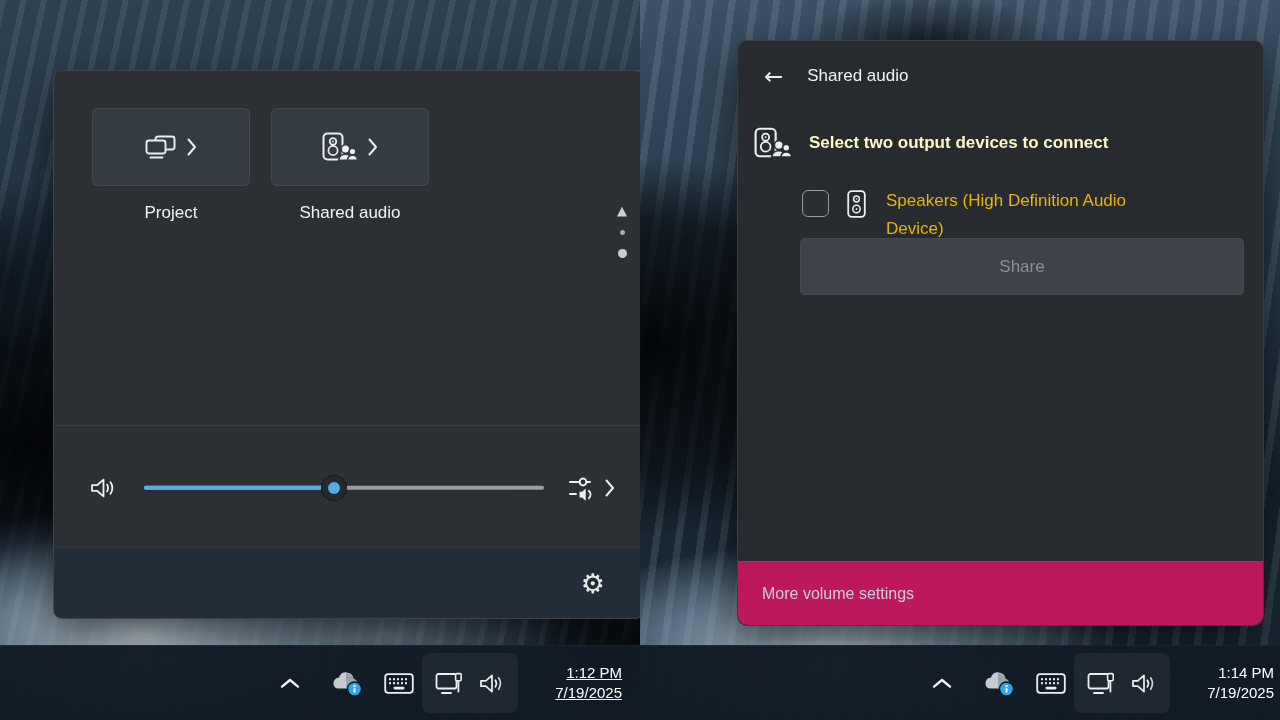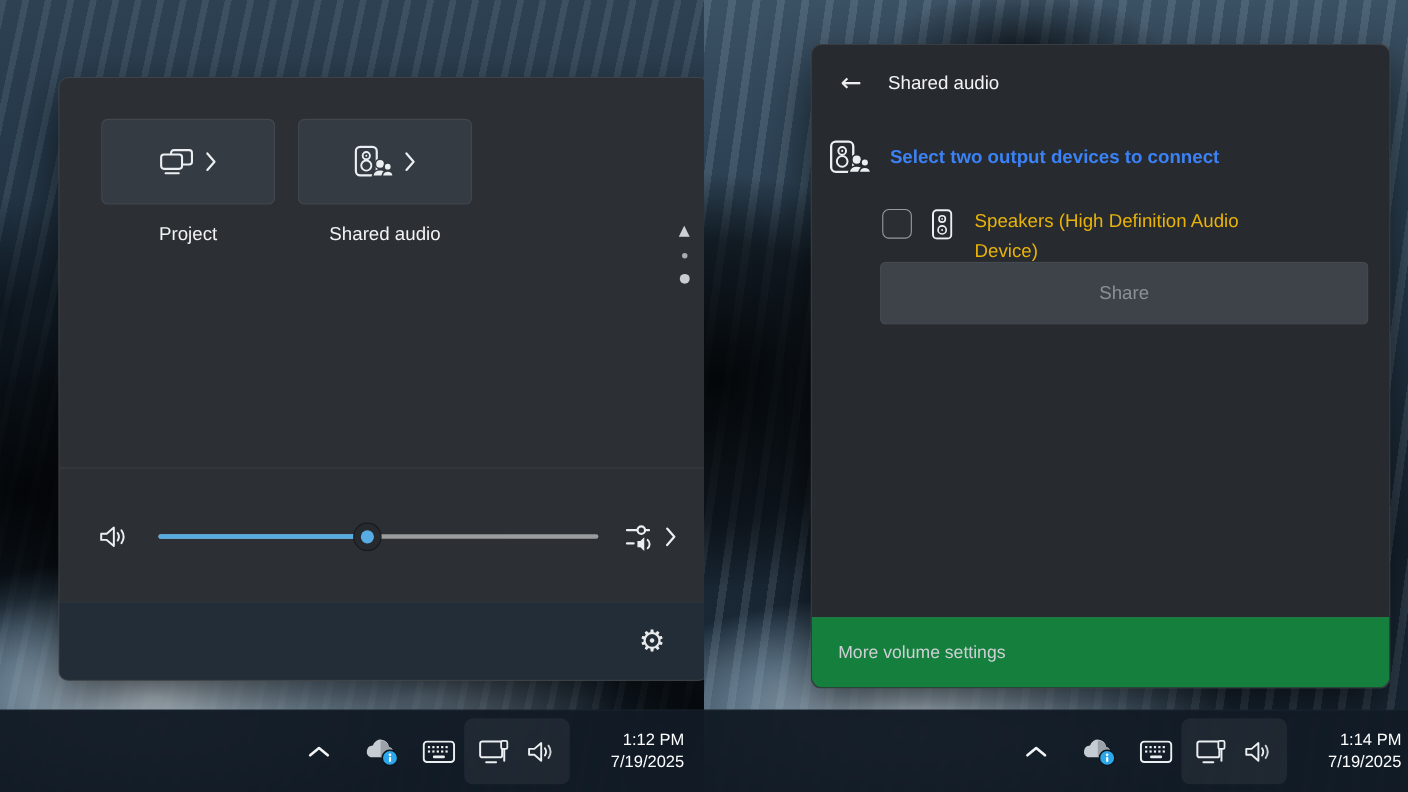--- a/index.html
+++ b/index.html
@@ -22,21 +22,21 @@
   .half-right .wall{background:
     radial-gradient(60% 20% at 30% 90%, rgba(205,222,234,0.88) 0%, rgba(150,180,202,0.5) 45%, rgba(0,0,0,0) 75%),
     radial-gradient(45% 35% at 2% 48%, rgba(2,4,6,0.95) 0%, rgba(8,12,16,0.7) 50%, rgba(0,0,0,0) 75%),
     radial-gradient(28% 10% at 45% 6%, rgba(10,14,18,0.75) 0%, rgba(0,0,0,0) 70%),
     repeating-linear-gradient(98deg, rgba(196,216,230,0.13) 0 7px, rgba(36,54,70,0.05) 7px 22px),
     linear-gradient(180deg,#3c5265 0%,#2e4456 20%,#223444 45%,#16222e 68%,#1b2a38 85%,#15202b 100%);}
 
   
   .taskbar{position:absolute;left:0;right:0;bottom:0;height:74px;background:rgba(18,27,37,0.97);
     border-top:1px solid rgba(255,255,255,0.04);display:flex;align-items:center;justify-content:flex-end;}
-  .half-left .taskbar{padding-right:18px;}
+  .half-left .taskbar{padding-right:18px;text-decoration:underline;}
   .half-right .taskbar{padding-right:6px;}
   .tb-btn{display:flex;align-items:center;justify-content:center;background:none;border:none;padding:0;cursor:default;}
   .tb-chevron{margin-right:28px;}
   .tb-cloud{margin-right:20px;}
   .tb-kbd{margin-right:8px;}
   .tray-group{display:flex;align-items:center;gap:13px;height:60px;padding:0 13px;border-radius:8px;
     background:rgba(255,255,255,0.06);}
   .clock{text-align:right;color:#fff;font-size:15px;line-height:20px;font-weight:500;margin-left:20px;min-width:84px;}
 
   
@@ -73,30 +73,30 @@
     justify-content:flex-end;padding-right:38px;box-sizing:border-box;}
   .gear{color:#e8eaec;font-size:27px;line-height:1;font-family:"DejaVu Sans",sans-serif;}
 
   
   .sa-panel{position:absolute;left:97px;top:40px;width:527px;height:586px;background:#272b30;
     border:1px solid rgba(255,255,255,0.09);border-radius:10px;box-shadow:0 18px 44px rgba(0,0,0,0.6);box-sizing:border-box;}
   .sa-header{position:absolute;top:22px;left:26px;display:flex;align-items:center;}
   .back{color:#eceef0;font-size:23px;line-height:26px;font-family:"DejaVu Sans",sans-serif;background:none;border:none;padding:0;}
   .sa-title{margin-left:24px;font-size:17px;color:#f1f3f4;}
   .sa-heading{position:absolute;top:86px;left:16px;display:flex;align-items:center;}
-  .sa-heading-text{margin-left:18px;font-size:17px;font-weight:700;color:#3b82f6;}
+  .sa-heading-text{margin-left:18px;font-size:17px;font-weight:700;color:#fef9c3;}
   .sa-device{position:absolute;top:146px;left:64px;display:flex;align-items:flex-start;}
   .checkbox{width:27px;height:27px;border:1.6px solid #959ba1;border-radius:6px;background:rgba(255,255,255,0.02);
     box-sizing:border-box;margin-top:3px;flex:none;}
   .dev-speaker{margin-left:18px;margin-top:3px;flex:none;}
   .dev-name{margin-left:20px;font-size:17px;line-height:28px;color:#eab308;width:300px;}
   .sa-share{position:absolute;top:197px;left:62px;width:444px;height:57px;background:#3e434a;
     border:1px solid rgba(255,255,255,0.04);border-radius:5px;display:flex;align-items:center;justify-content:center;
     font-size:17px;color:#8b9096;box-sizing:border-box;text-align:center;}
-  .sa-footer{position:absolute;left:0;right:0;bottom:0;height:64px;background:#15803d;
+  .sa-footer{position:absolute;left:0;right:0;bottom:0;height:64px;background:#be185d;
     border-top:1px solid rgba(255,255,255,0.04);border-radius:0 0 10px 10px;display:flex;align-items:center;
     padding-left:24px;box-sizing:border-box;font-size:16px;color:#ccd0d4;cursor:default;}
 
   svg{display:block;}
 </style>
 </head>
 <body>
 
 <div class="screen">
 

